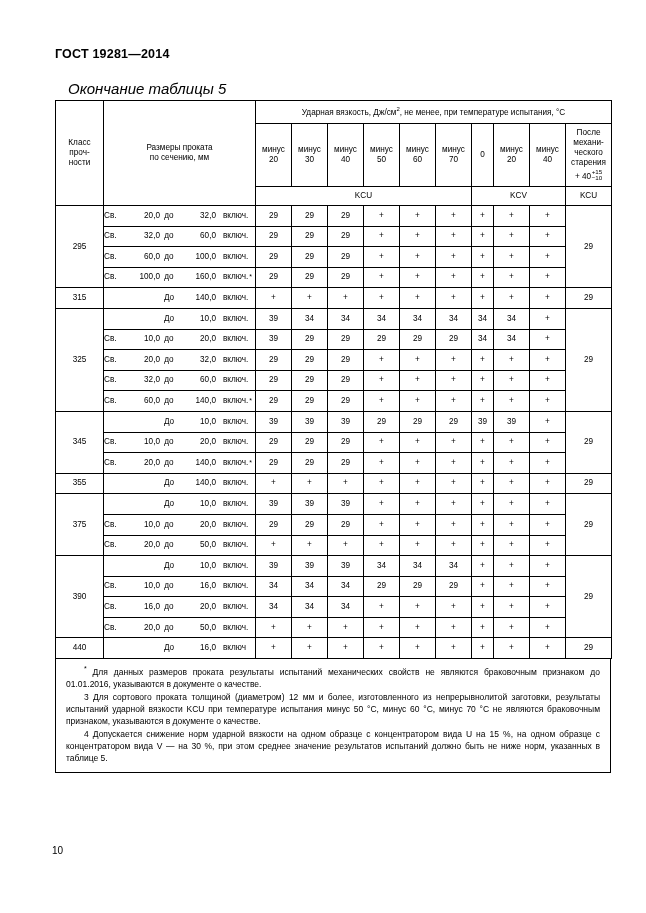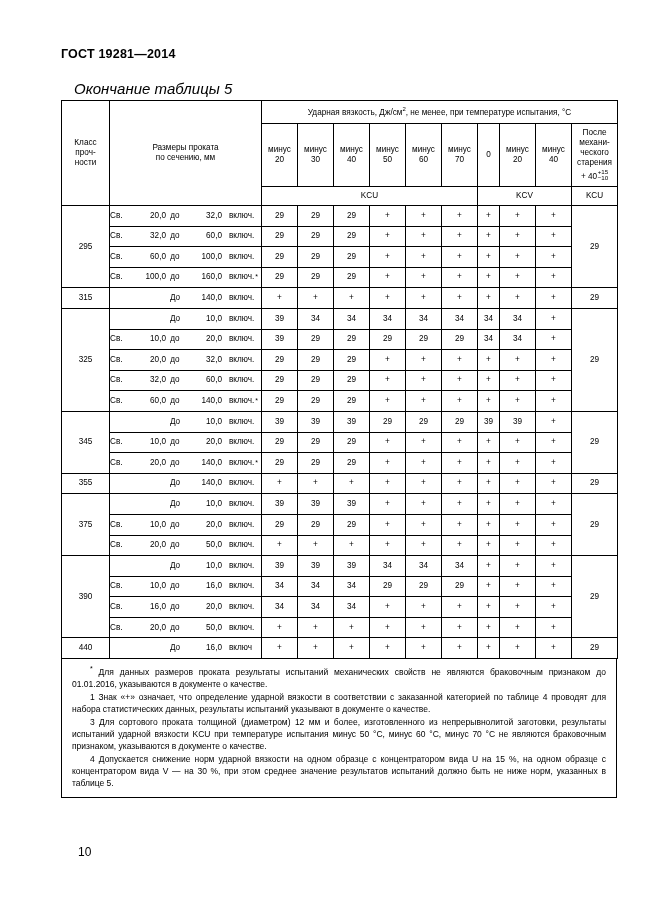--- a/index.html
+++ b/index.html
@@ -10,21 +10,21 @@
   body {
     width: 646px;
     height: 913px;
     font-family: "Liberation Sans", sans-serif;
     color: #000000;
     position: relative;
     overflow: hidden;
   }
   .page {
     position: absolute;
-    left: 16px; top: 0;
+    left: 10px; top: 0;
     width: 538px;
     height: 913px;
     text-decoration: underline;
   }
   .std-header {
     position: absolute;
     left: 45px;
     top: 47px;
     font-size: 12.5px;
     font-weight: bold;
@@ -142,22 +142,21 @@
     text-indent: 18px;
     letter-spacing: 2.2px;
     margin-top: 3px;
     margin-bottom: 1px;
   }
   .fn-star { vertical-align: super; font-size: 7px; }
   .page-num {
     position: absolute;
     left: 42px;
     top: 845px;
-    font-size: 12px;
-    margin-left: 20px;
+    font-size: 10px;
   }
 </style>
 </head>
 <body>
 
 <div class="page">
 
   <div class="std-header">ГОСТ 19281—2014</div>
 
   <div class="table-caption">Окончание таблицы 5</div>
@@ -702,20 +701,19 @@
             <td class="val">+</td>
             <td class="val">+</td>
             <td class="aged" rowspan="1">29</td>
           </tr>
         </tbody>
     </table>
   </div>
 
   <div class="notes" id="notes-block" style="top: 658px;">
     <p><span class="fn-star">*</span> <span>Для данных размеров проката результаты испытаний механических свойств не являются браковочным признаком до 01.01.2016, указываются в документе о качестве.</span></p>
-    <p class="tight">1 Знак «+» означает, что определение ударной вязкости в соответствии с заказанной категорией по таблице 4 проводят для набора статистических данных, результаты испытаний указывают в документе о качестве.</p>
     <p class="tight">3 Для сортового проката толщиной (диаметром) 12 мм и более, изготовленного из непрерывнолитой заготовки, результаты испытаний ударной вязкости KCU при температуре испытания минус 50 °С, минус 60 °С, минус 70 °С не являются браковочным признаком, указываются в документе о качестве.</p>
     <p class="tight">4 Допускается снижение норм ударной вязкости на одном образце с концентратором вида U на 15 %, на одном образце с концентратором вида V — на 30 %, при этом среднее значение результатов испытаний должно быть не ниже норм, указанных в таблице 5.</p>
   </div>
 
   <div class="page-num">10</div>
 
 </div>
 
 </body></html>

